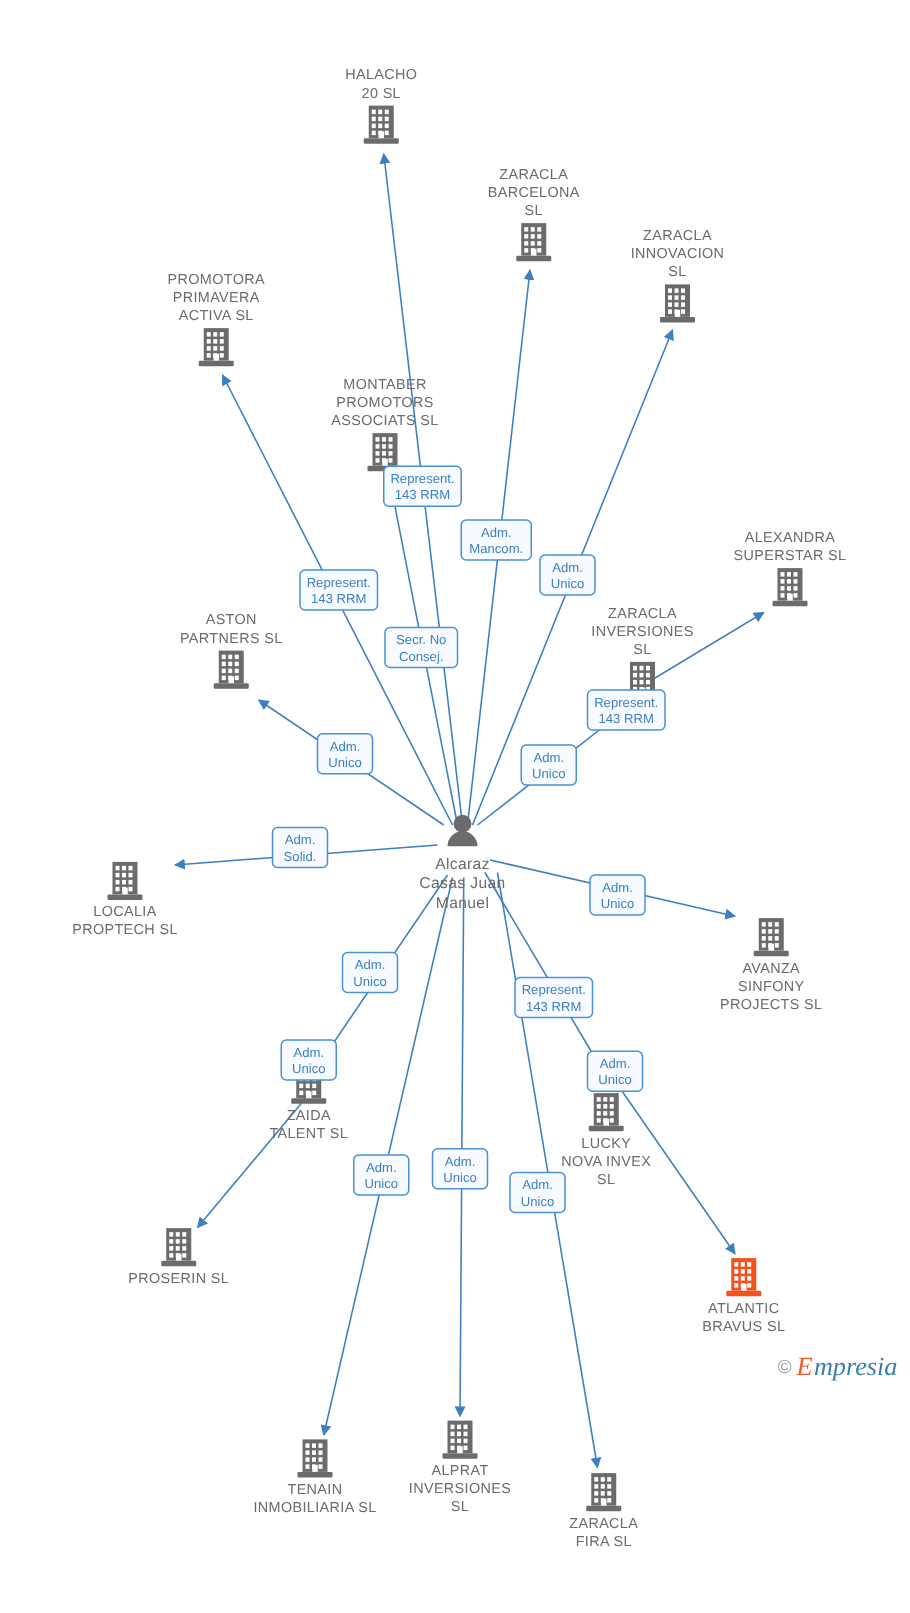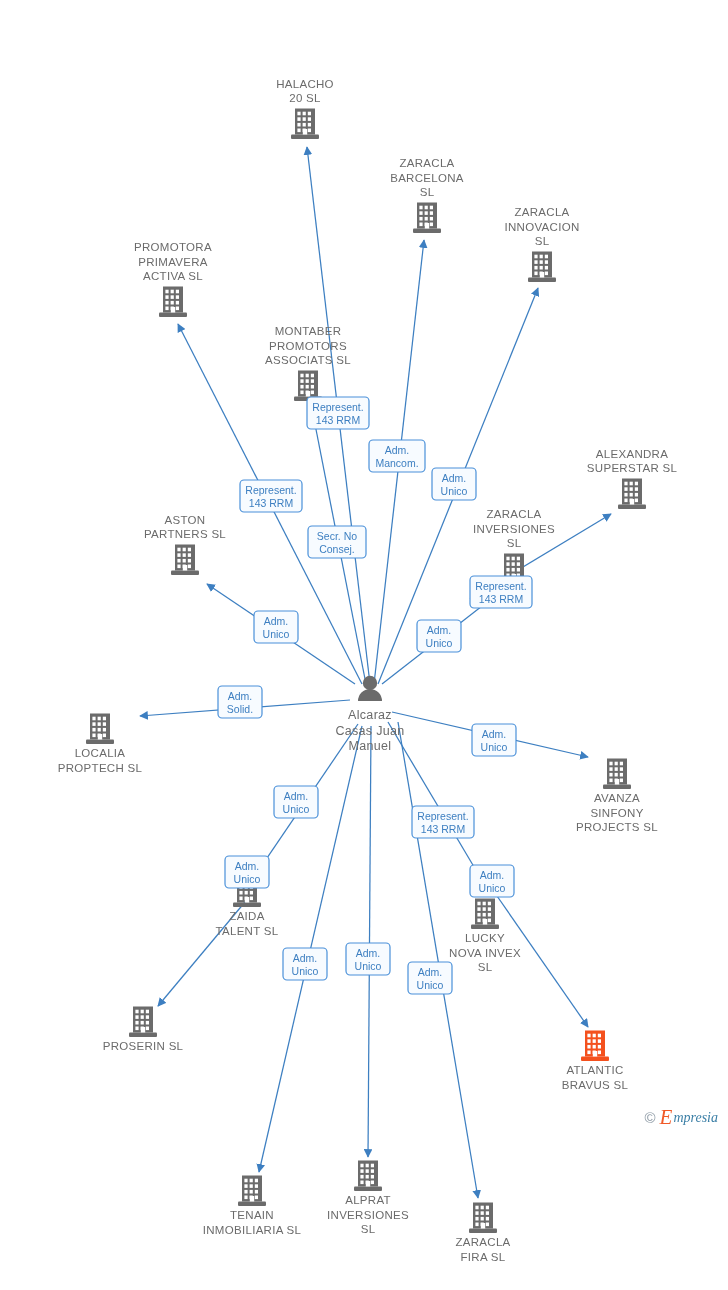--- a/index.html
+++ b/index.html
@@ -11,21 +11,20 @@
     font-family: "Liberation Sans", sans-serif;
     width: 728px;
     height: 1290px;
     overflow: hidden;
   }
   #graph-root {
     position: relative;
     width: 728px;
     height: 1112px;
     background: #ffffff;
-    margin-top: 24px;
   }
   svg#graph-canvas {
     position: absolute;
     top: 0;
     left: 0;
     width: 728px;
     height: 1290px;
     display: block;
   }
   .node-label {
@@ -70,21 +69,21 @@
     font-family: "Liberation Sans", sans-serif;
   }
   .wm-e {
     font-size: 21px;
     color: #f05a28;
     font-style: italic;
     font-family: "Liberation Serif", serif;
     line-height: 1;
   }
   .wm-rest {
-    font-size: 14px;
+    font-size: 21px;
     color: #3b7fa6;
     font-style: italic;
     font-family: "Liberation Serif", serif;
     line-height: 1;
     margin-left: -3px;
   }
 </style>
 </head>
 <body>
 

